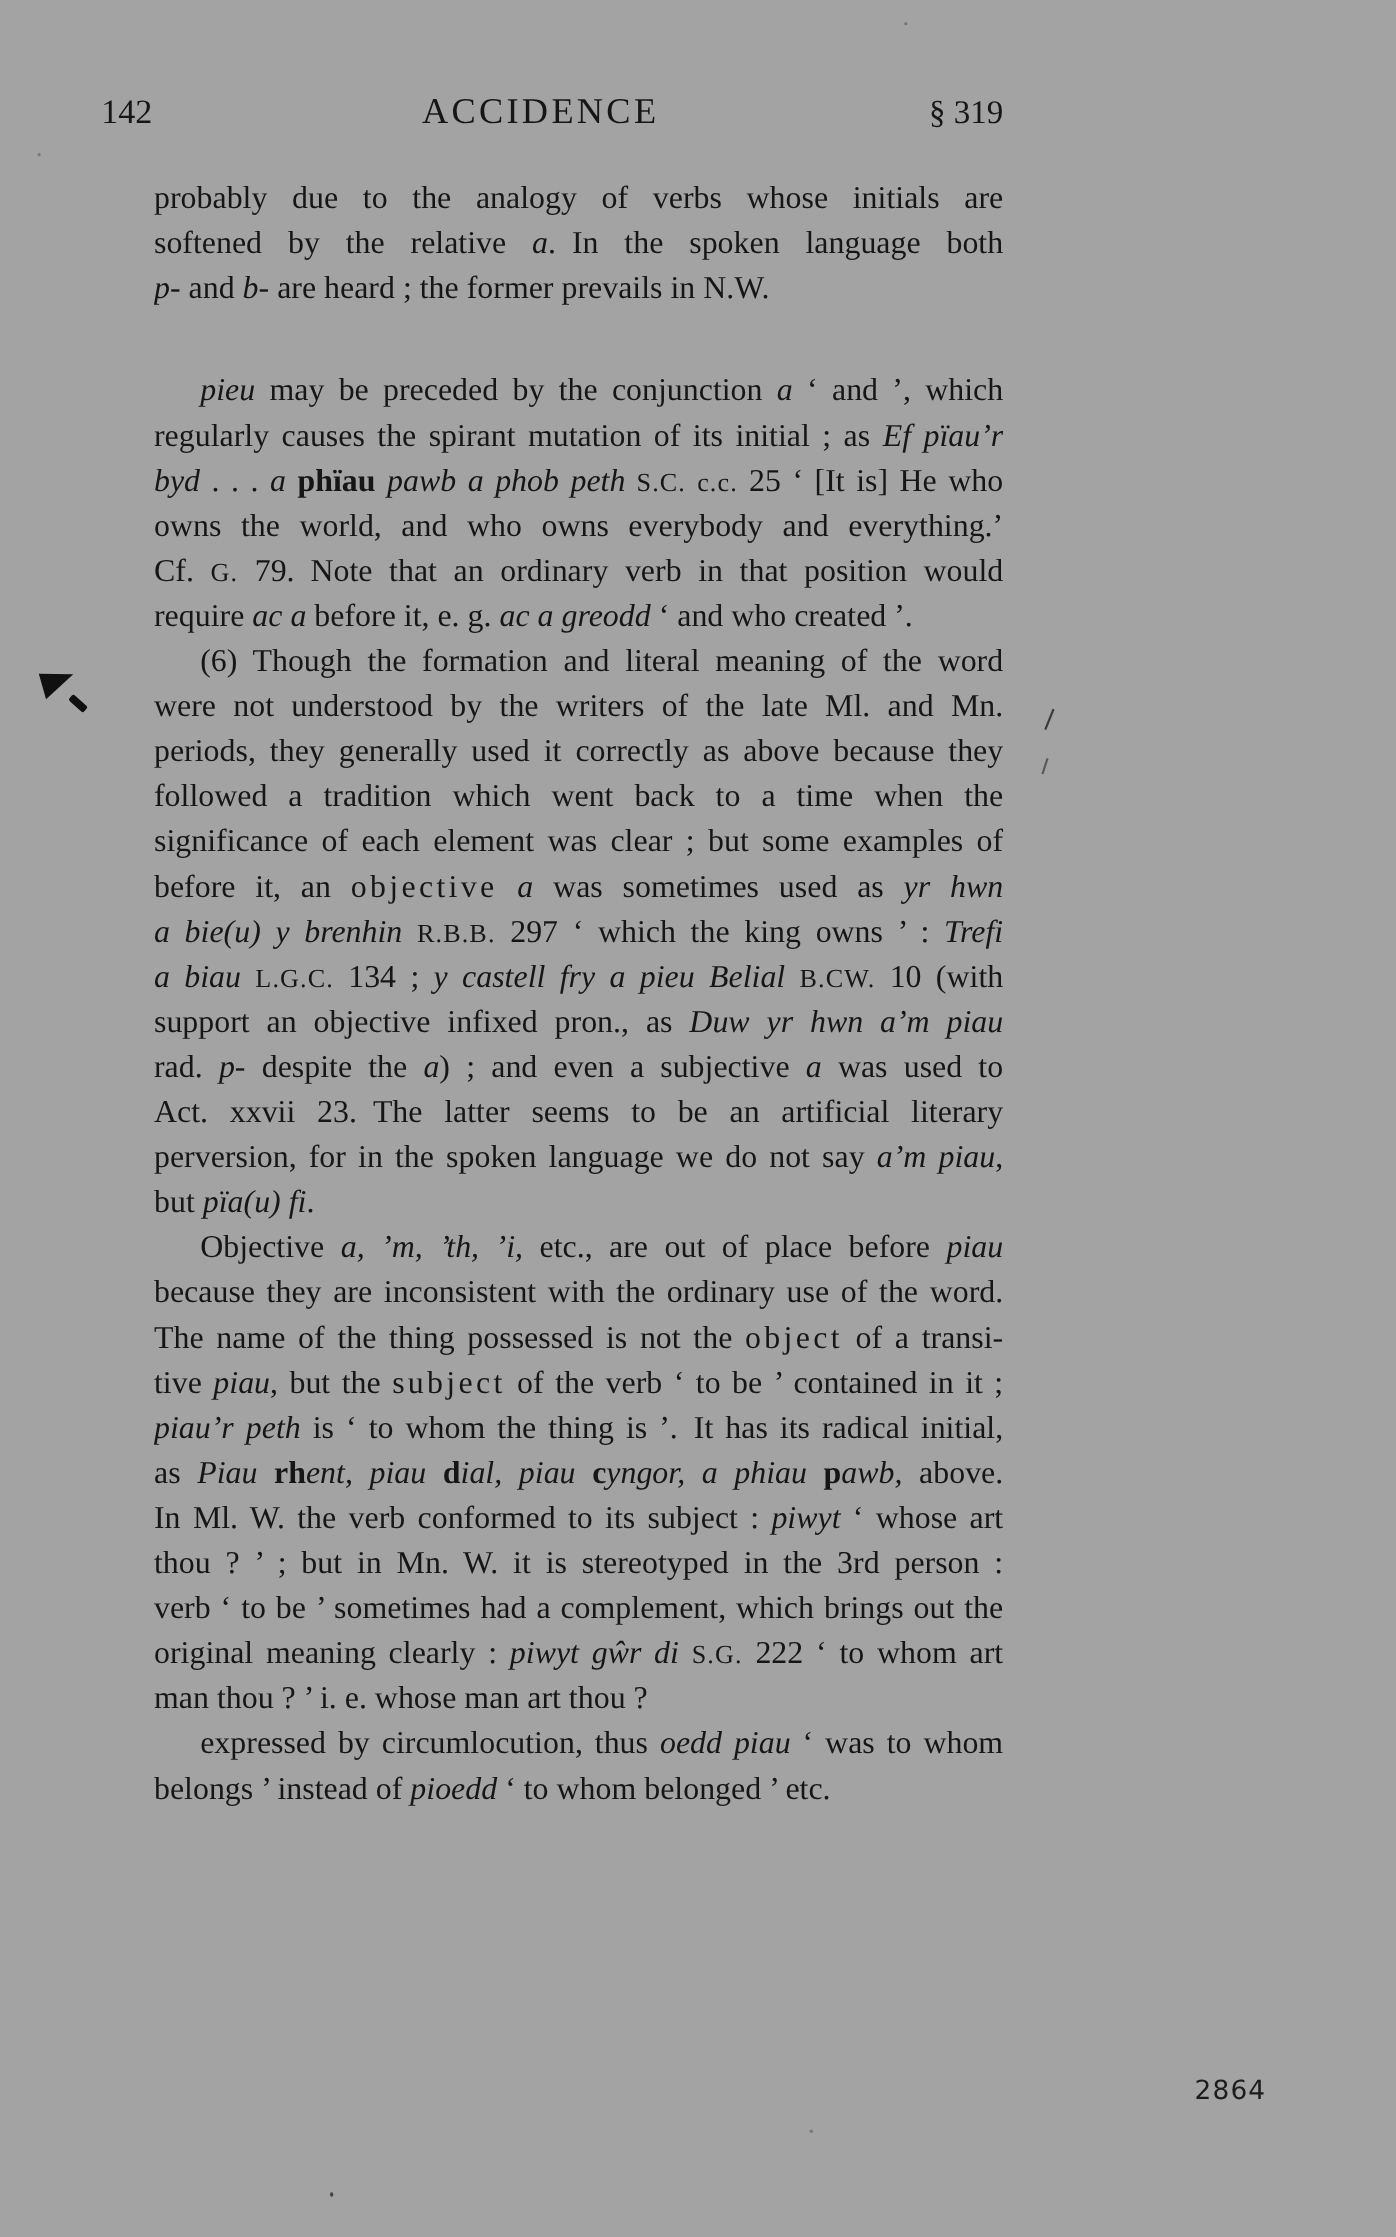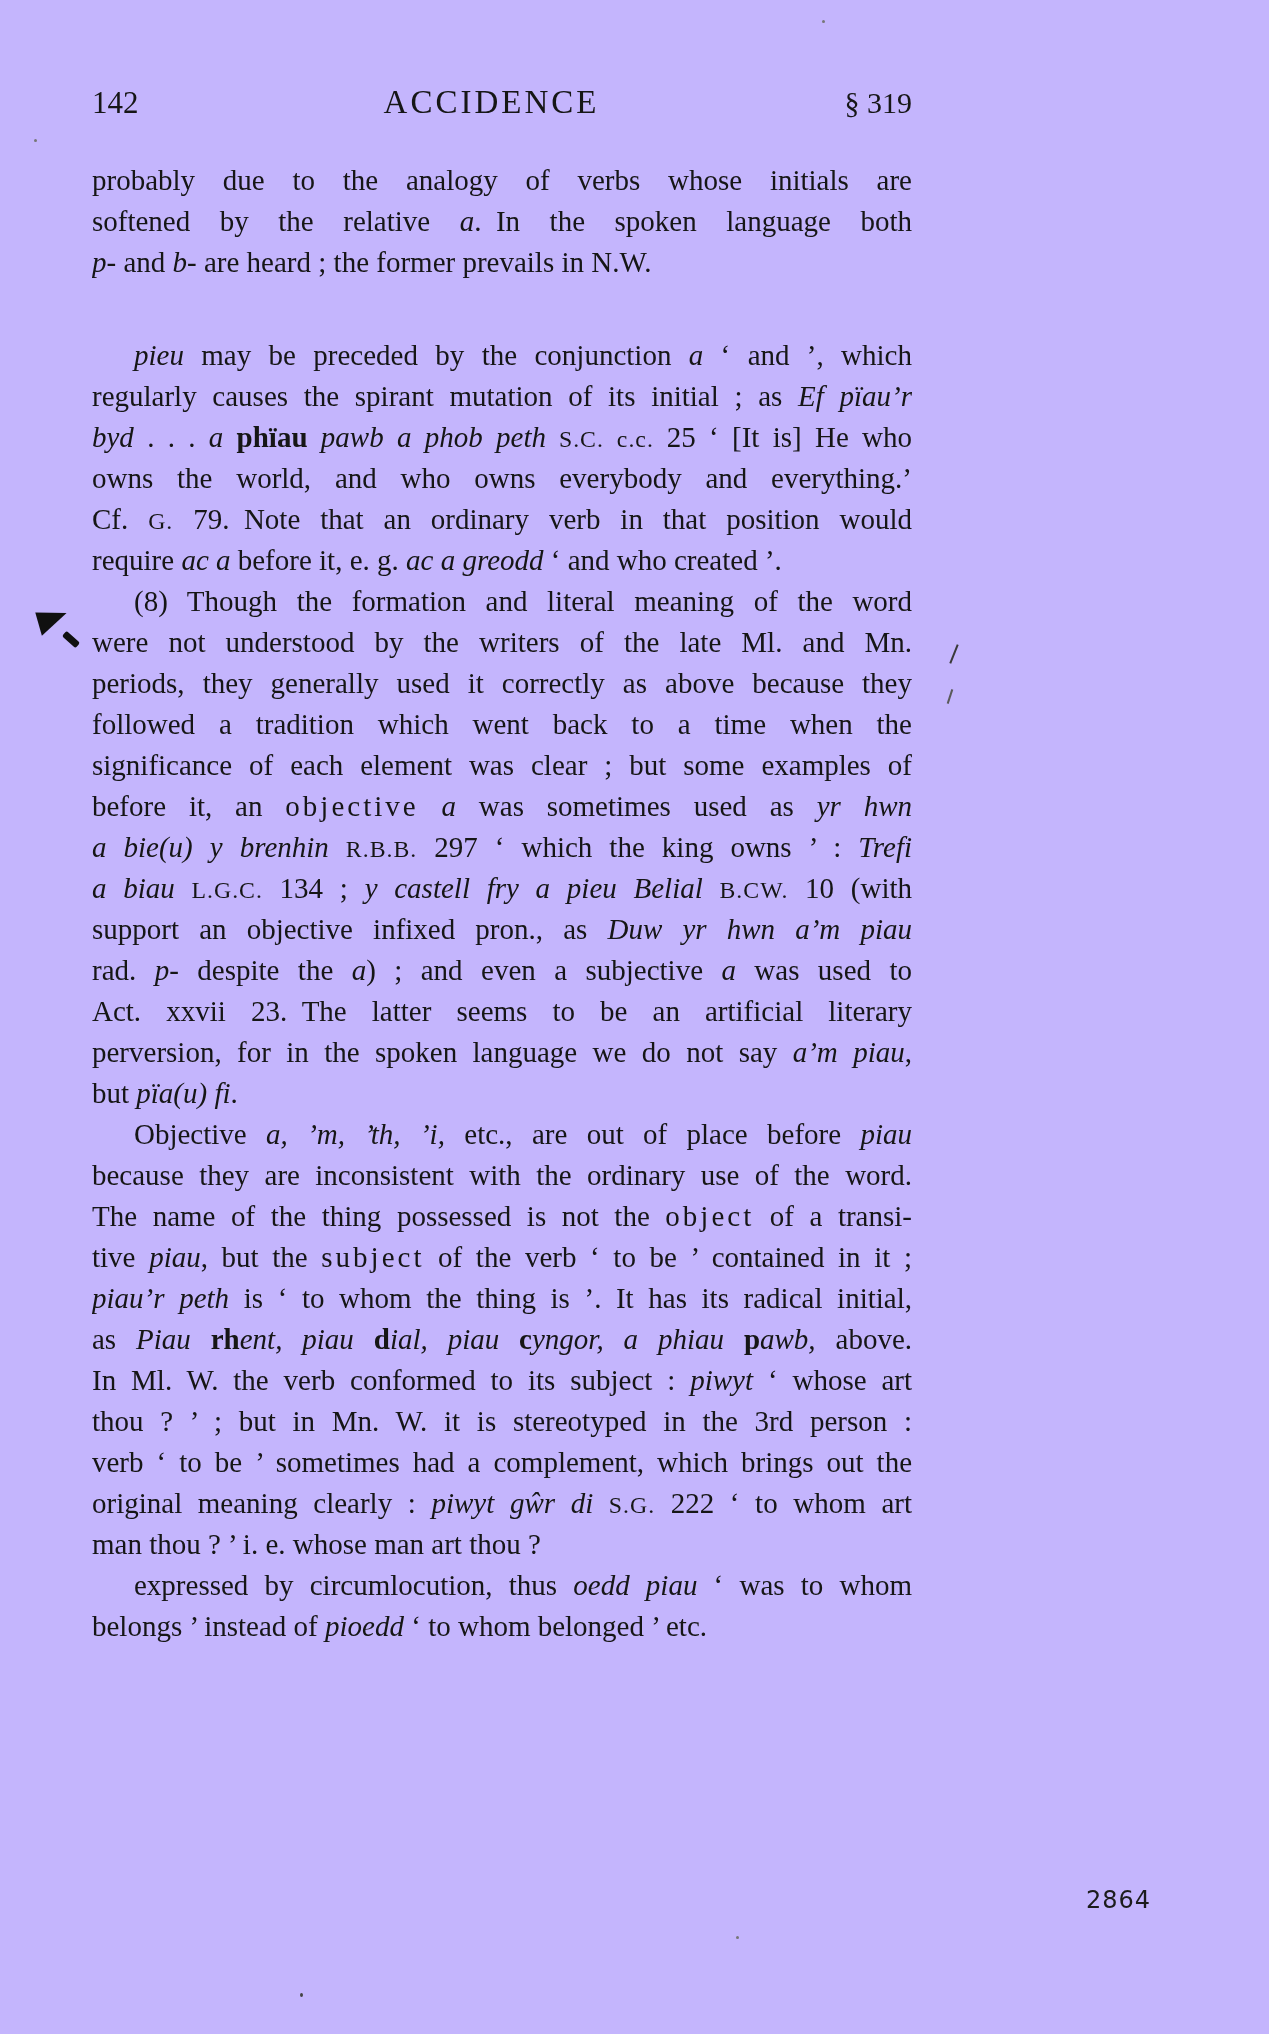--- a/index.html
+++ b/index.html
@@ -1,39 +1,39 @@
 <!DOCTYPE html>
 <html><head>
 <meta charset="utf-8">
 <style>
   html,body { margin:0; padding:0; background:#e8e8e8; }
   .page {
     position:relative;
     width:1269px; height:2034px;
-    background:#c4b5fd;
+    background:#a3a3a3;
     font-family:"Liberation Serif", serif;
     color:#161616;
     overflow:hidden;
   }
   .header {
     position:absolute; left:92px; top:84px; width:820px;
     display:flex; justify-content:space-between; align-items:baseline;
     font-size:31px;
   }
   .header .page-num { font-size:31px; }
   .header .title { font-size:33px; letter-spacing:3px; }
   .header .section { font-size:30px; }
   .body-text {
     position:absolute; left:92px; top:160px; width:820px;
     font-size:29px; line-height:41px;
   }
   .para { margin:0; }
   .para.gap { margin-top:52px; }
   .para.indent .line:first-child { padding-left:42px; }
-  .line { height:41px; overflow:hidden; }
+  .line { height:41px; overflow:hidden;margin-left:48px; }
   .line.just { text-align:justify; text-align-last:justify; }
   .it { font-style:italic; }
   .bd { font-weight:bold; }
   .sc { font-size:0.82em; letter-spacing:1px; }
   .sp { letter-spacing:3px; }
   .stamp {
     position:absolute; left:1086px; top:1886px;
     font-family:"DejaVu Sans", sans-serif;
     font-size:24px; color:#1c1c1c; letter-spacing:1px;
   }
@@ -83,21 +83,21 @@
       </div>
       <div class="para indent gap">
         <div class="line just"><span class="it">pieu</span><span> may be preceded by the conjunction </span><span class="it">a</span><span> ‘ and ’, which</span></div>
         <div class="line just"><span>regularly causes the spirant mutation of its initial ; as </span><span class="it">Ef pïau’r</span></div>
         <div class="line just"><span class="it">byd</span><span> . . . </span><span class="it">a</span><span> </span><span class="bd">phïau</span><span> </span><span class="it">pawb a phob peth</span><span class="sc"> S.C. c.c. </span><span>25 ‘ [It is] He who</span></div>
         <div class="line just"><span>owns the world, and who owns everybody and everything.’</span></div>
         <div class="line just"><span>Cf. </span><span class="sc">G.</span><span> 79. Note that an ordinary verb in that position would</span></div>
         <div class="line"><span>require </span><span class="it">ac a</span><span> before it, e. g. </span><span class="it">ac a greodd</span><span> ‘ and who created ’.</span></div>
       </div>
       <div class="para indent">
-        <div class="line just"><span>(8) Though the formation and literal meaning of the word</span></div>
+        <div class="line just"><span>(6) Though the formation and literal meaning of the word</span></div>
         <div class="line just"><span>were not understood by the writers of the late Ml. and Mn.</span></div>
         <div class="line just"><span>periods, they generally used it correctly as above because they</span></div>
         <div class="line just"><span>followed a tradition which went back to a time when the</span></div>
         <div class="line just"><span>significance of each element was clear ; but some examples of</span></div>
         <div class="line just"><span>before it, an </span><span class="sp">objective</span><span> </span><span class="it">a</span><span> was sometimes used as </span><span class="it">yr hwn</span></div>
         <div class="line just"><span class="it">a bie(u) y brenhin</span><span> </span><span class="sc">R.B.B.</span><span> 297 ‘ which the king owns ’ : </span><span class="it">Trefi</span></div>
         <div class="line just"><span class="it">a biau</span><span> </span><span class="sc">L.G.C.</span><span> 134 ; </span><span class="it">y castell fry a pieu Belial</span><span> </span><span class="sc">B.CW.</span><span> 10 (with</span></div>
         <div class="line just"><span>support an objective infixed pron., as </span><span class="it">Duw yr hwn a’m piau</span></div>
         <div class="line just"><span>rad. </span><span class="it">p-</span><span> despite the </span><span class="it">a</span><span>) ; and even a subjective </span><span class="it">a</span><span> was used to</span></div>
         <div class="line just"><span>Act. xxvii 23. The latter seems to be an artificial literary</span></div>

